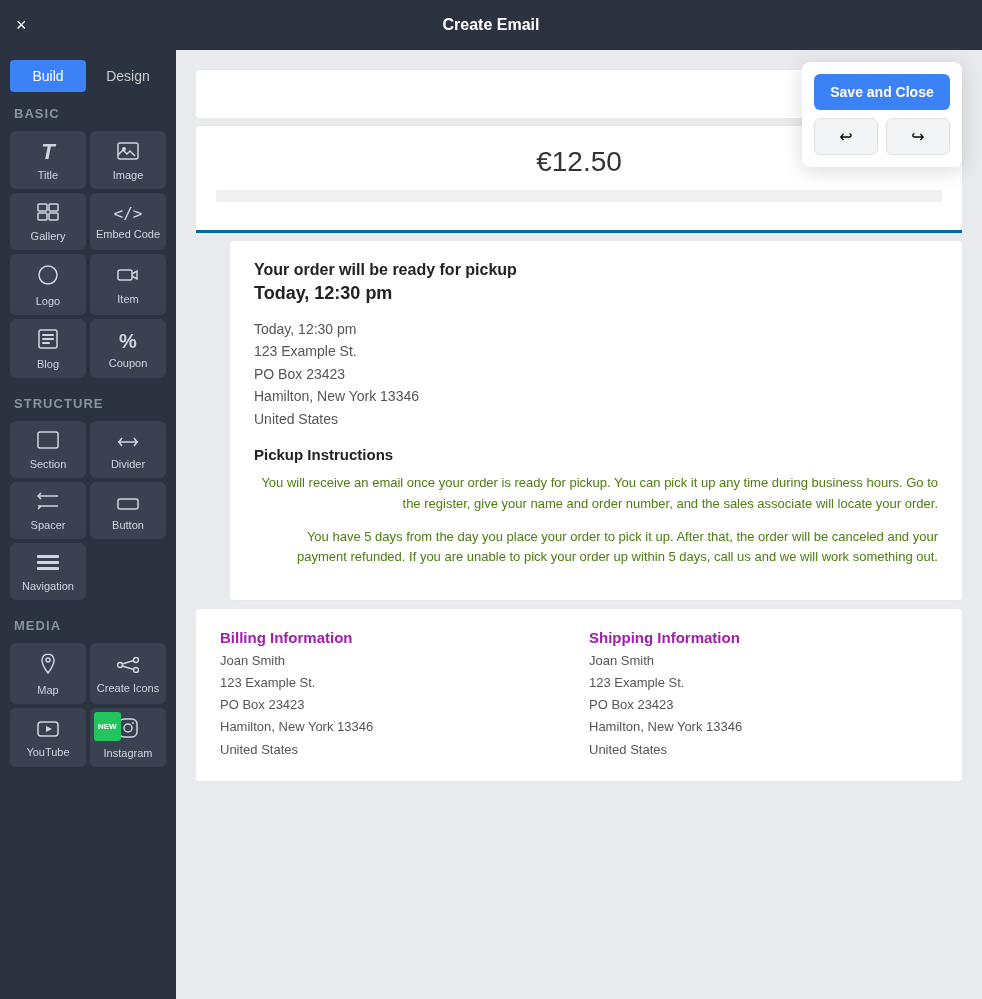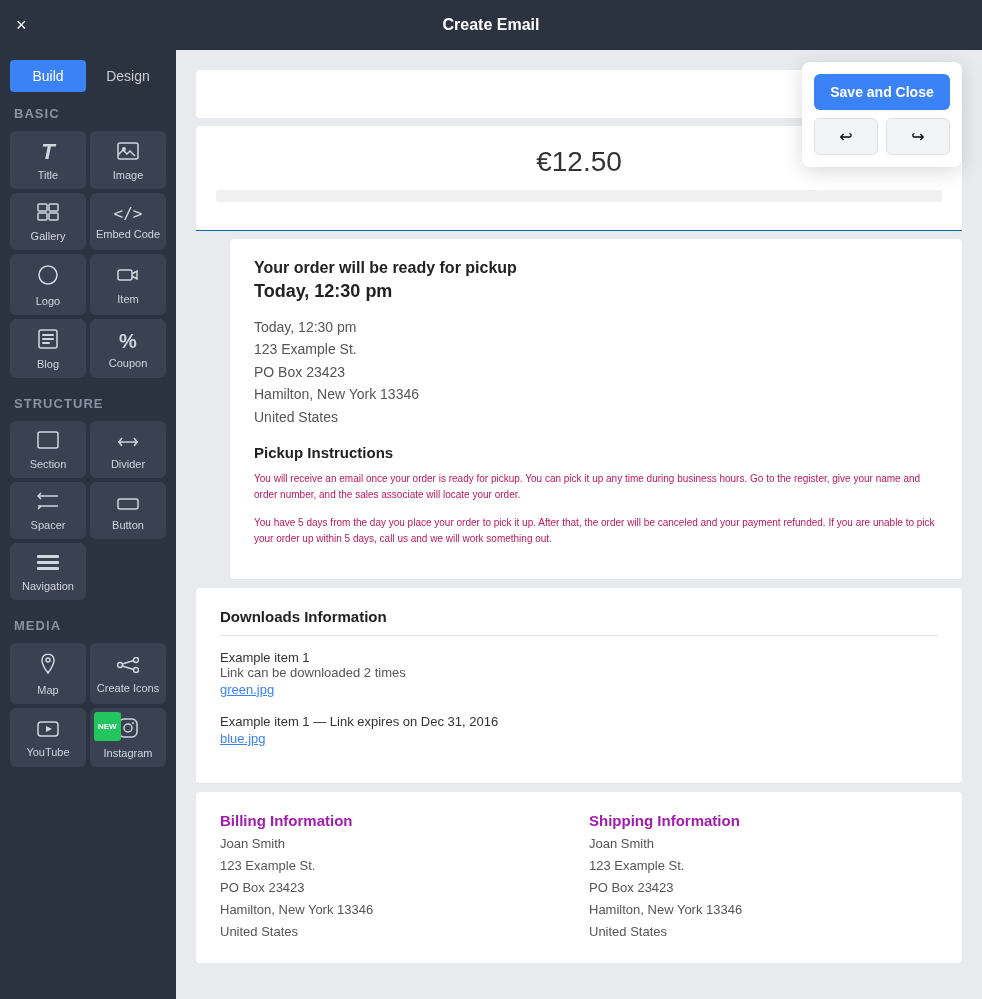--- a/index.html
+++ b/index.html
@@ -166,21 +166,21 @@
     
     .email-card {
       background: white;
       border-radius: 4px;
       margin-bottom: 8px;
     }
 
     .price-section {
       padding: 20px;
       text-align: center;
-      border-bottom: 1px solid #0369a1;
+      border-bottom: 3px solid #0369a1;
     }
     .price-text {
       font-size: 28px;
       font-weight: 400;
       color: #333;
     }
 
     .order-section {
       padding: 20px 24px;
       border-bottom: 1px solid #e5e7eb;
@@ -208,24 +208,25 @@
     }
 
     .section-heading {
       font-size: 15px;
       font-weight: 700;
       color: #222;
       margin-bottom: 10px;
     }
 
     .body-text {
-      font-size: 10px;
-      color: #be185d;
+      font-size: 13px;
+      color: #4d7c0f;
       line-height: 1.6;
       margin-bottom: 12px;
+      text-align: right;
     }
 
     .downloads-section {
       padding: 20px 24px;
       border-bottom: 1px solid #e5e7eb;
     }
 
     .download-item {
       margin-bottom: 16px;
     }
@@ -505,35 +506,20 @@
         <div>PO Box 23423</div>
         <div>Hamilton, New York 13346</div>
         <div>United States</div>
       </div>
 
       <div class="section-heading">Pickup Instructions</div>
       <p class="body-text">You will receive an email once your order is ready for pickup. You can pick it up any time during business hours. Go to the register, give your name and order number, and the sales associate will locate your order.</p>
       <p class="body-text">You have 5 days from the day you place your order to pick it up. After that, the order will be canceled and your payment refunded. If you are unable to pick your order up within 5 days, call us and we will work something out.</p>
     </div>
 
-    <div class="email-card downloads-section">
-      <div class="section-heading">Downloads Information</div>
-      <hr style="border:none;border-top:1px solid #e5e7eb;margin-bottom:14px;">
-
-      <div class="download-item">
-        <div class="download-item-title">Example item 1</div>
-        <div class="download-item-sub">Link can be downloaded 2 times</div>
-        <span class="download-link">green.jpg</span>
-      </div>
-
-      <div class="download-item">
-        <div class="download-item-title">Example item 1 — Link expires on Dec 31, 2016</div>
-        <span class="download-link">blue.jpg</span>
-      </div>
-    </div>
 
     <div class="email-card billing-section">
       <div class="billing-grid">
         <div class="billing-col">
           <h4>Billing Information</h4>
           <p>
             <span>Joan Smith</span><br>
             <span>123 Example St.</span><br>
             <span>PO Box 23423</span><br>
             <span>Hamilton, New York 13346</span><br>

